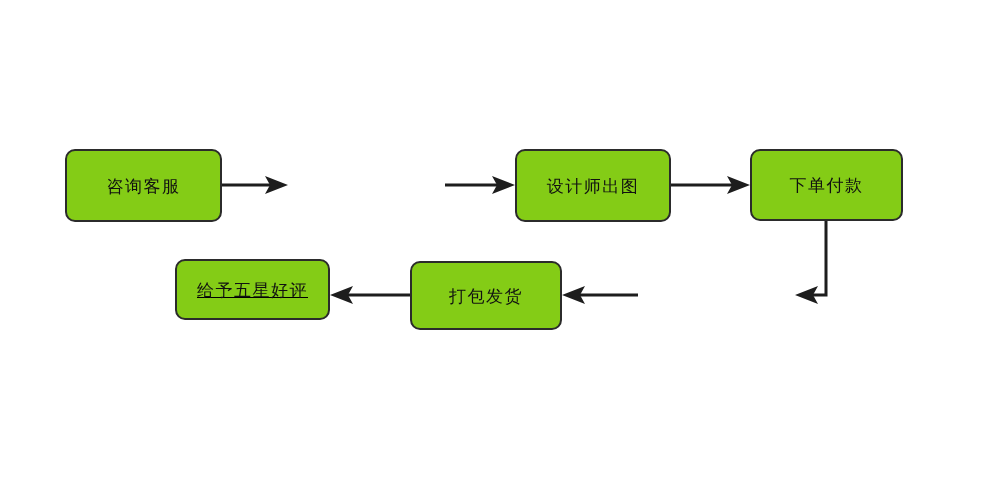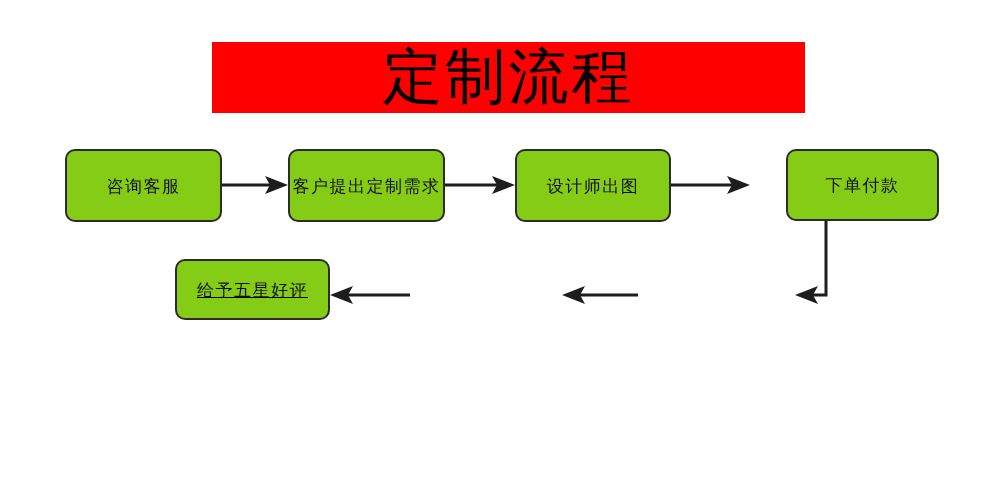--- a/index.html
+++ b/index.html
@@ -63,21 +63,21 @@
     line-height: 20px;
     letter-spacing: 1.5px;
     white-space: nowrap;
     font-family: "DejaVu Serif", "Liberation Serif", serif;
   }
 
   
   #box-1 { left: 65px;  top: 149px; width: 157px; height: 73px; }
   #box-2 { left: 288px; top: 149px; width: 157px; height: 73px; }
   #box-3 { left: 515px; top: 149px; width: 156px; height: 73px; }
-  #box-4 { left: 750px; top: 149px; width: 153px; height: 72px; margin-left: 36px; }
+  #box-4 { left: 750px; top: 149px; width: 153px; height: 72px; }
   #box-5 { left: 638px; top: 260px; width: 157px; height: 70px; }
   #box-6 { left: 410px; top: 261px; width: 152px; height: 69px; }
   #box-7 { left: 175px; top: 259px; width: 155px; height: 61px; text-decoration: underline; }
 
   
   #connectors {
     position: absolute;
     left: 0;
     top: 0;
     width: 1001px;
@@ -92,41 +92,38 @@
   .conn-head {
     fill: #1d1d1d;
     stroke: none;
   }
 </style>
 </head>
 <body>
 
 <div id="flow-root">
 
-  <div class="title-banner">
-    <span class="title-text">定制流程</span>
-  </div>
 
   <div class="flow-box" id="box-1">
     <span class="box-label">咨询客服</span>
   </div>
 
-  <div class="flow-box" id="box-2">
-    <span class="box-label">客户提出定制需求</span>
-  </div>
 
   <div class="flow-box" id="box-3">
     <span class="box-label">设计师出图</span>
   </div>
 
   <div class="flow-box" id="box-4">
     <span class="box-label">下单付款</span>
   </div>
 
 
+  <div class="flow-box" id="box-6">
+    <span class="box-label">打包发货</span>
+  </div>
 
   <div class="flow-box" id="box-7">
     <span class="box-label">给予五星好评</span>
   </div>
 
   <svg id="connectors" viewBox="0 0 1001 500">
 
     <g>
       <line class="conn-line" x1="222" y1="185" x2="275" y2="185"></line>
       <polygon class="conn-head" points="288,185 265,176 270,185 265,194"></polygon>

